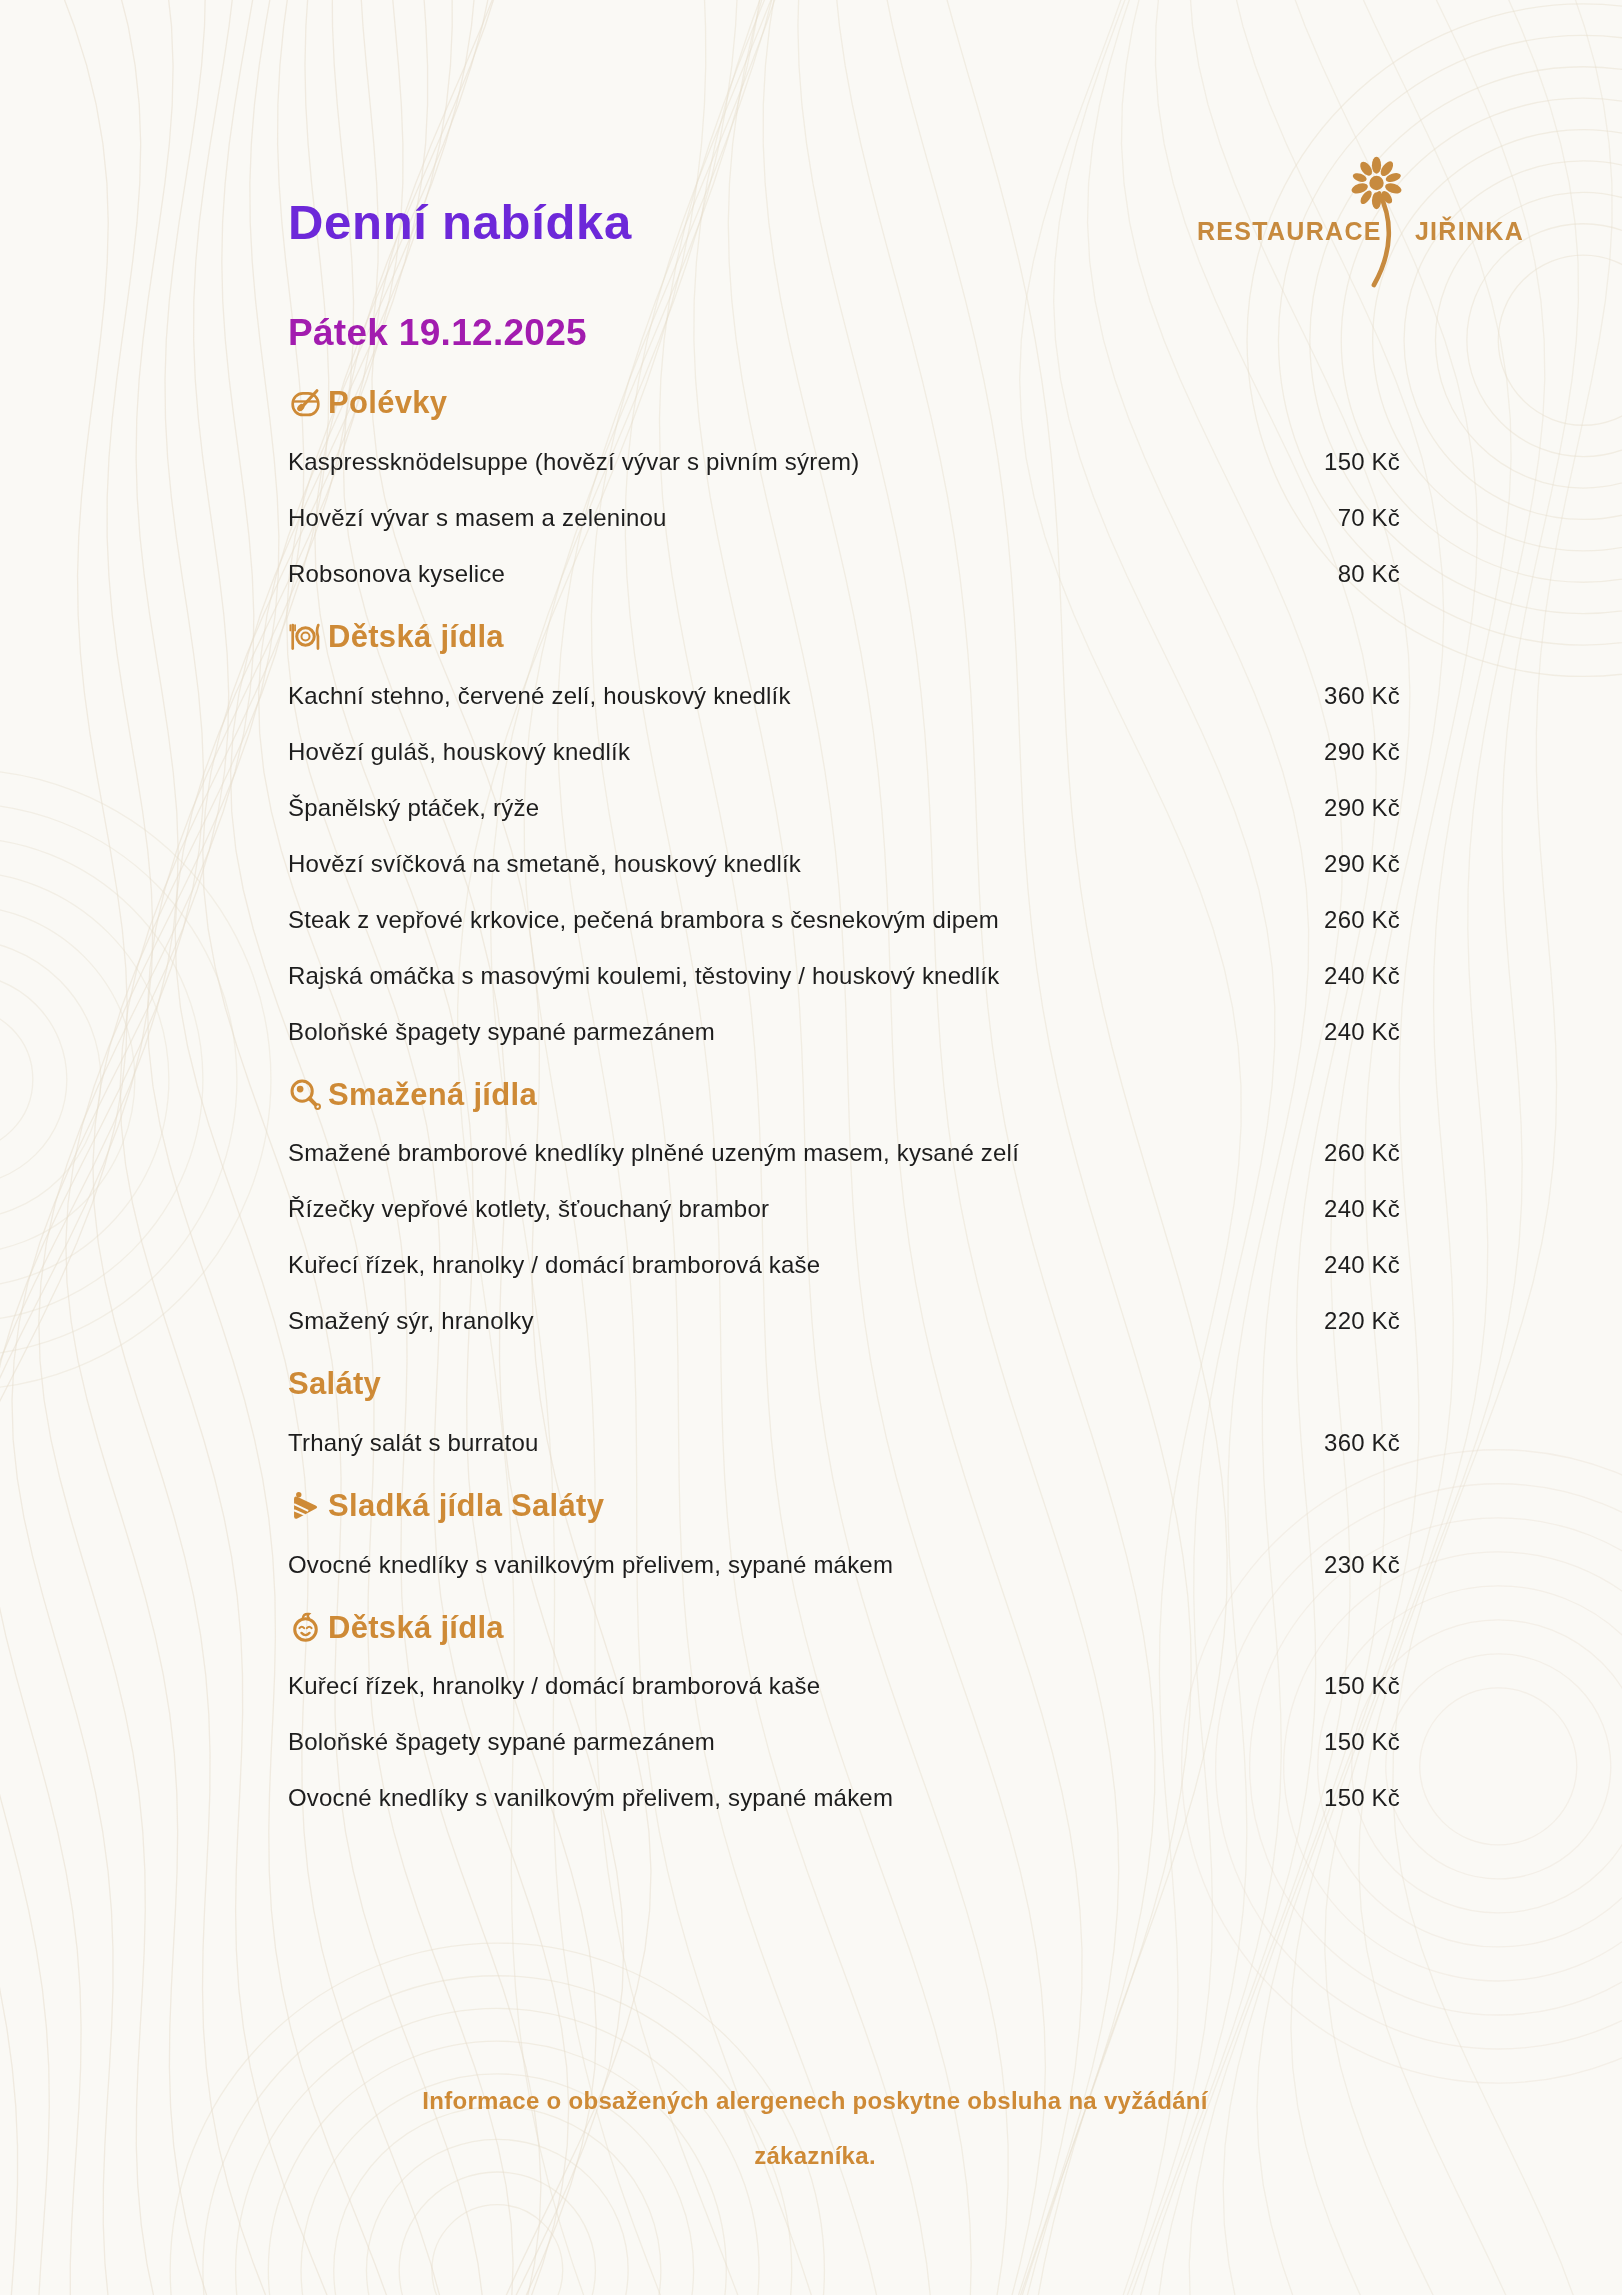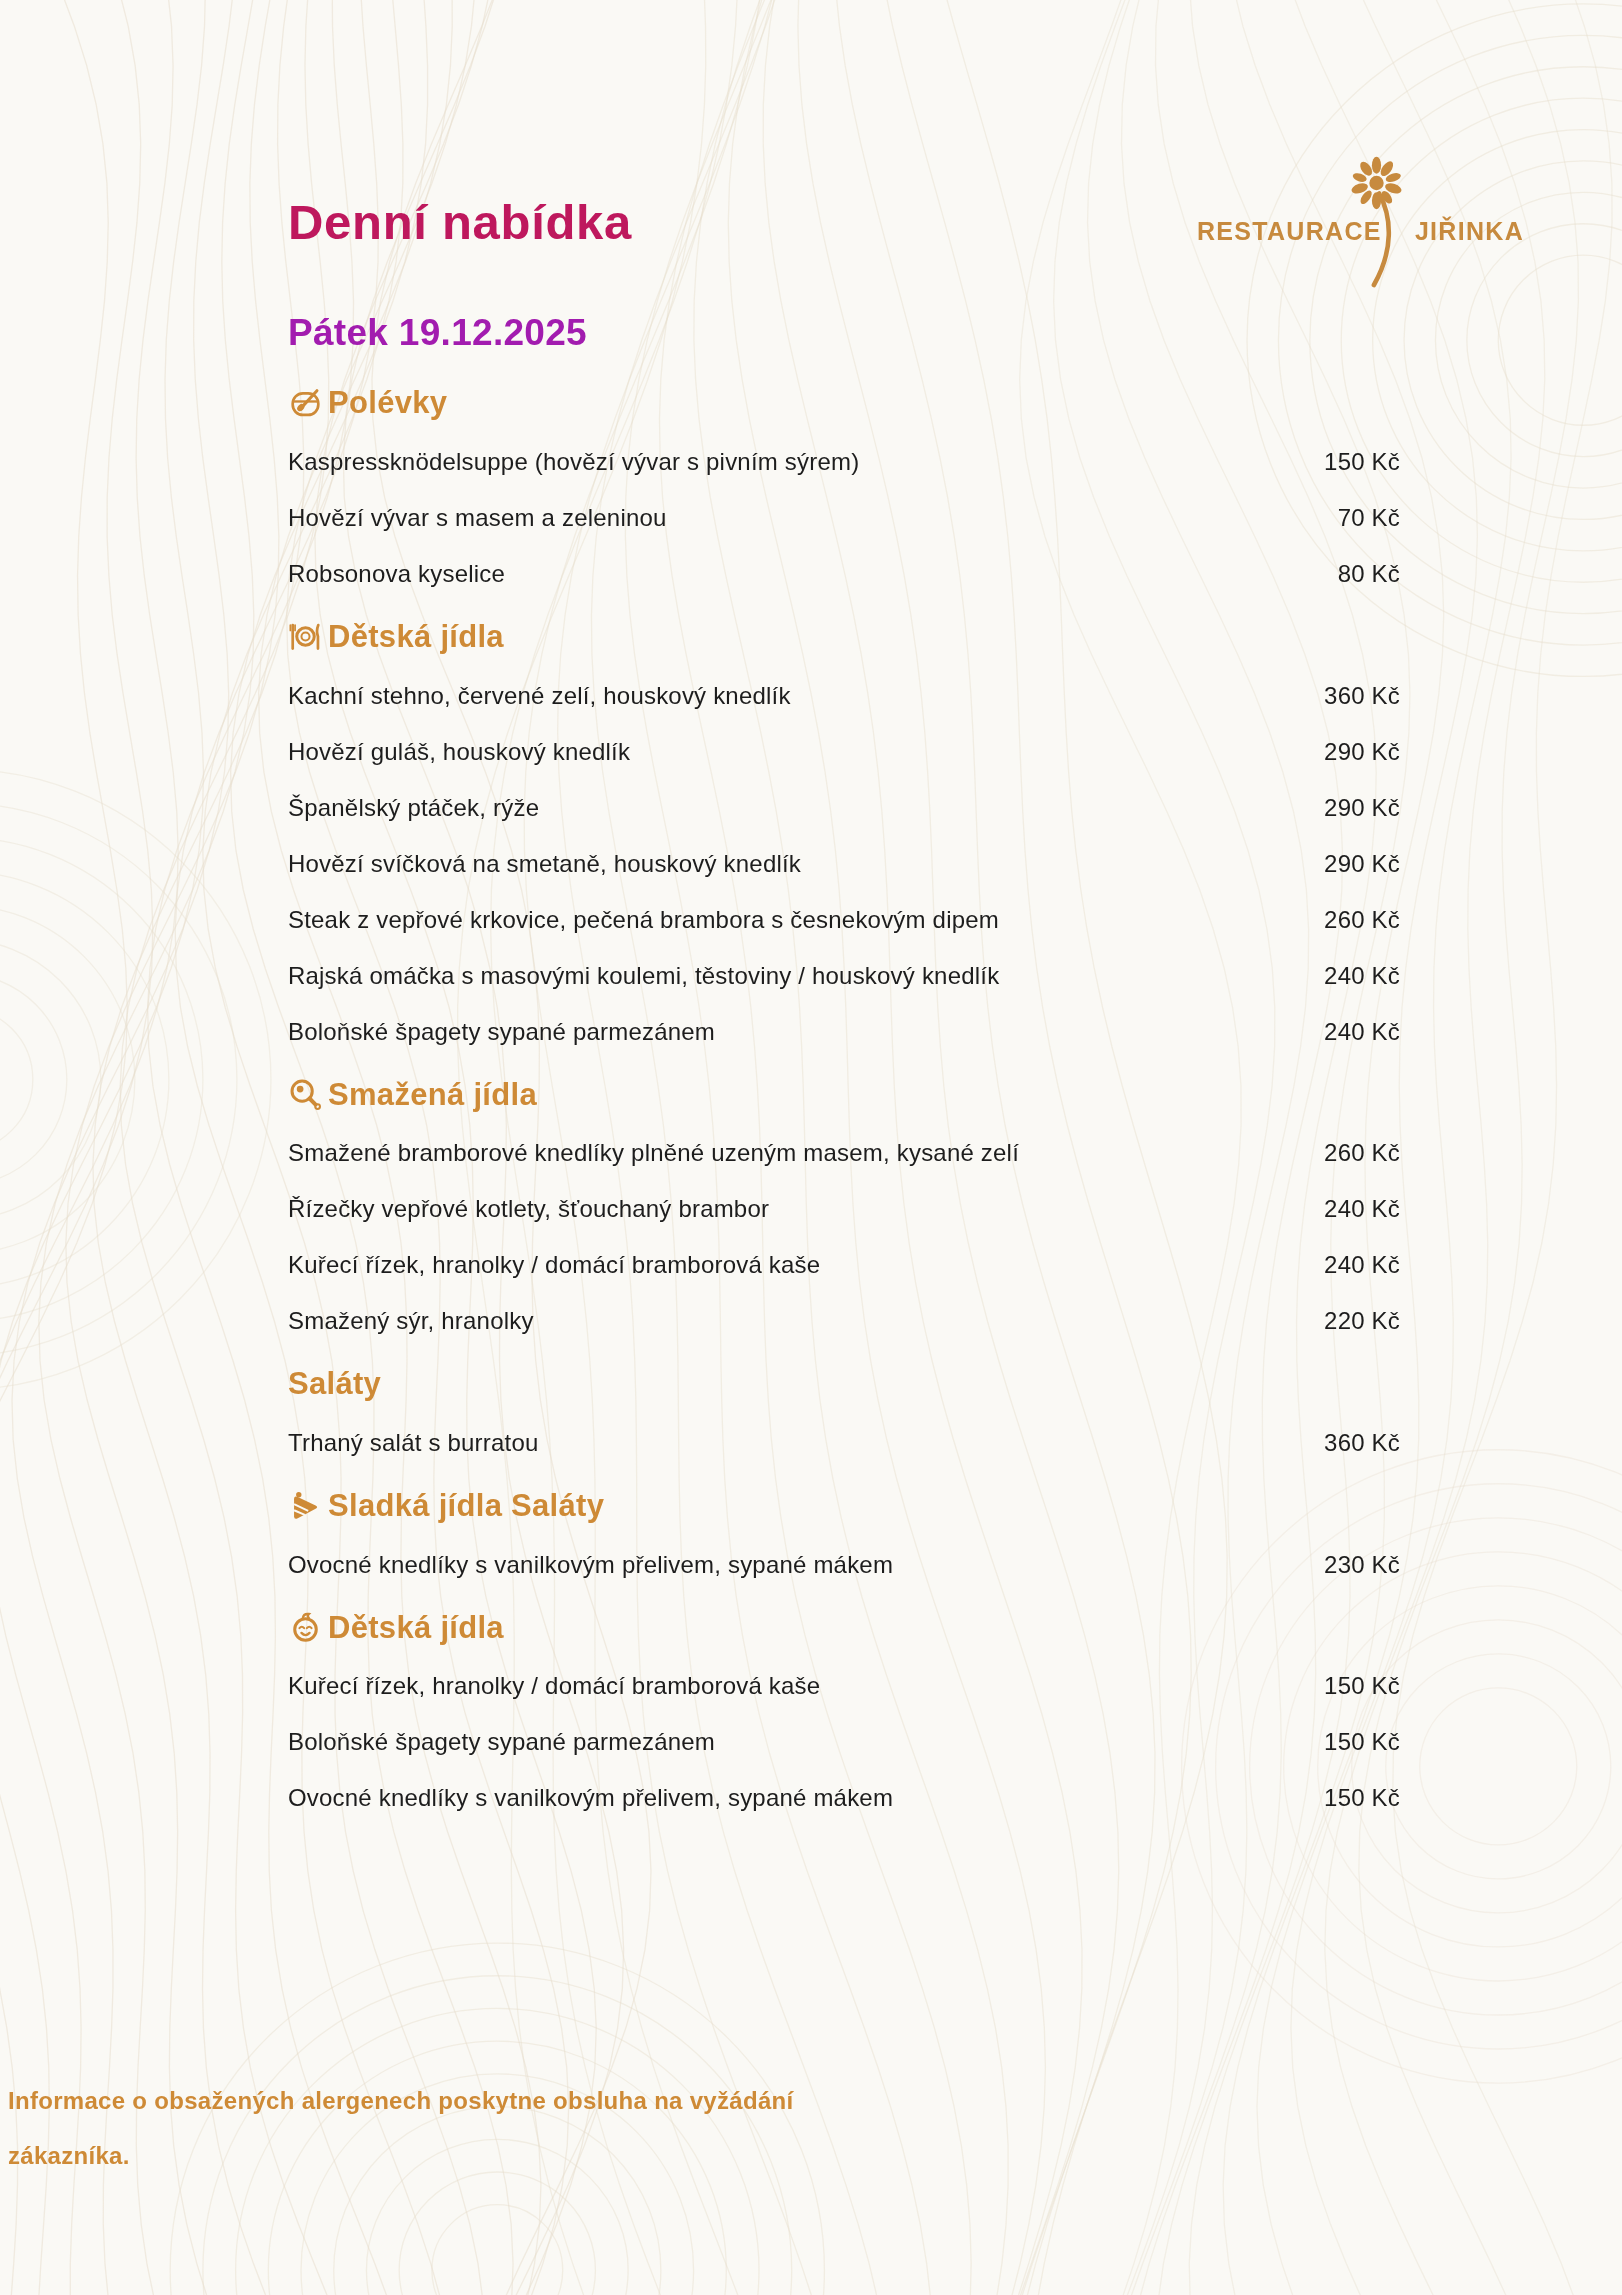--- a/index.html
+++ b/index.html
@@ -7,21 +7,21 @@
     position:relative;
     width:1622px;
     height:2295px;
     background:#FAF9F5;
     overflow:hidden;
     font-family:"Liberation Sans","DejaVu Sans",sans-serif;
   }
   #bg{position:absolute;left:0;top:0;width:1622px;height:2295px;}
   .content{position:relative;padding:195px 222px 0 288px;}
   .title{
-    font-size:49px;font-weight:800;color:#be185d;
+    font-size:49px;font-weight:800;color:#6d28d9;
     letter-spacing:0.7px;margin:0 0 62px 0;line-height:1.12;
   }
   .date{
     font-size:37px;font-weight:700;color:#a21caf;
     letter-spacing:0.3px;margin:0 0 5.2px 0;line-height:1.15;
   }
   .section-header{
     display:flex;align-items:center;gap:5px;
     margin:31px 0 26px 0;
     color:#CE8A36;font-size:31px;font-weight:700;letter-spacing:0.3px;line-height:1.15;
@@ -36,21 +36,21 @@
   .item-name{flex:1 1 auto;}
   .price{flex:0 0 auto;white-space:nowrap;}
   .logo{position:absolute;top:217px;right:98px;width:327px;height:39px;}
   .logo .words{
     display:flex;justify-content:space-between;align-items:baseline;
     font-size:25px;font-weight:700;letter-spacing:1.3px;color:#C78A3E;
   }
   .logo .flower{position:absolute;left:140px;top:-68px;}
   .footer{
     position:absolute;left:8px;right:0;top:2087px;
-    color:#CE8A36;
+    text-align:center;color:#CE8A36;
     font-size:24px;font-weight:700;letter-spacing:0.3px;line-height:1.2;
   }
   .footer .line2{margin-top:26px;}
 </style>
 </head>
 <body>
 
 <div class="page">
 
   <svg id="bg" viewBox="0 0 2479 3508" xmlns="http://www.w3.org/2000/svg">

